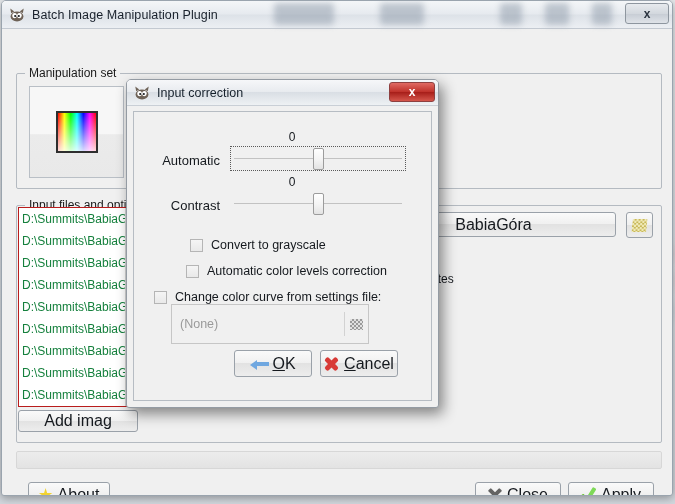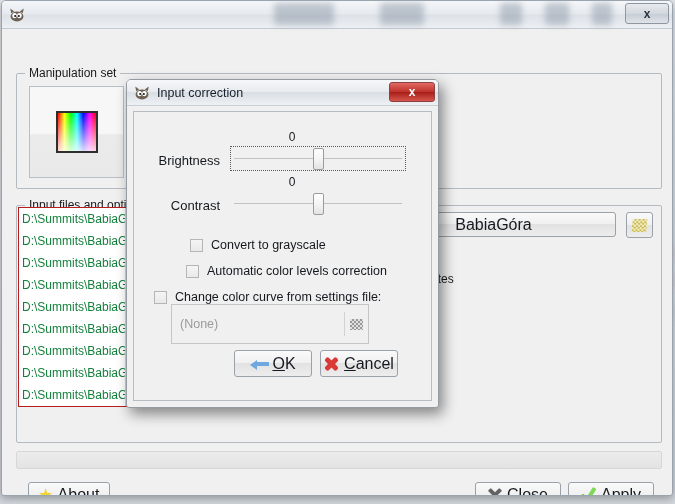--- a/index.html
+++ b/index.html
@@ -328,20 +328,21 @@
 
     <svg class="win-icon" viewBox="0 0 16 16">
       <ellipse cx="8" cy="9.5" rx="6.4" ry="5" fill="#6e6257"></ellipse>
       <path d="M2.2 6.2 L1.3 1.6 L5.2 4.4 Z" fill="#6e6257"></path>
       <path d="M13.8 6.2 L14.7 1.6 L10.8 4.4 Z" fill="#6e6257"></path>
       <ellipse cx="5.6" cy="8.6" rx="2.3" ry="2.6" fill="#fff"></ellipse>
       <ellipse cx="10.4" cy="8.6" rx="2.3" ry="2.6" fill="#fff"></ellipse>
       <circle cx="6.2" cy="9" r="1.1" fill="#15191e"></circle>
       <circle cx="9.8" cy="9" r="1.1" fill="#15191e"></circle>
     </svg>
+    <div id="main-title">Batch Image Manipulation Plugin</div>
     <div class="close-btn">x</div>
   </div>
 
   <div id="main-body">
 
     <div class="group" id="grp-manip">
       <div class="legend">Manipulation set</div>
       <div class="manip-slot" id="manip-slot-1">
         <div class="color-swatch"></div>
       </div>
@@ -357,20 +358,21 @@
         <div class="row">D:\Summits\BabiaG</div>
         <div class="row">D:\Summits\BabiaG</div>
         <div class="row">D:\Summits\BabiaG</div>
         <div class="row">D:\Summits\BabiaG</div>
         <div class="row">D:\Summits\BabiaG</div>
         <div class="row">D:\Summits\BabiaG</div>
         <div class="row">D:\Summits\BabiaG</div>
         <div id="file-scroll"></div>
       </div>
 
+      <div class="btn" id="add-image-btn">Add imag</div>
 
       <div id="folder-row">
         <div id="folder-label">er</div>
         <div class="btn" id="folder-btn">BabiaGóra</div>
         <div class="btn" id="folder-icon-btn">
           <div class="folder-glyph"></div>
         </div>
       </div>
 
       <div class="opt-line" id="opt-hier">der hierarchy</div>
@@ -408,21 +410,21 @@
       <ellipse cx="10.4" cy="8.6" rx="2.3" ry="2.6" fill="#fff"></ellipse>
       <circle cx="6.2" cy="9" r="1.1" fill="#15191e"></circle>
       <circle cx="9.8" cy="9" r="1.1" fill="#15191e"></circle>
     </svg>
     <div id="dlg-title">Input correction</div>
     <div id="dlg-close">x</div>
   </div>
 
   <div id="dlg-panel">
 
-    <div class="slider-label" style="left:6px; top:41px; width:80px;">Brightness</div>
+    <div class="slider-label" style="left:6px; top:41px; width:80px;">Automatic</div>
     <div class="slider-value" style="left:146px; top:18px; width:24px;">0</div>
     <div class="slider-focus" style="left:96px; top:34px; width:176px; height:25px;"></div>
     <div class="slider-track" style="left:100px; top:46px; width:168px;"></div>
     <div class="slider-thumb" style="left:179px; top:36px;"></div>
 
     <div class="slider-label" style="left:6px; top:86px; width:80px;">Contrast</div>
     <div class="slider-value" style="left:146px; top:63px; width:24px;">0</div>
     <div class="slider-track" style="left:100px; top:91px; width:168px;"></div>
     <div class="slider-thumb" style="left:179px; top:81px;"></div>
 

